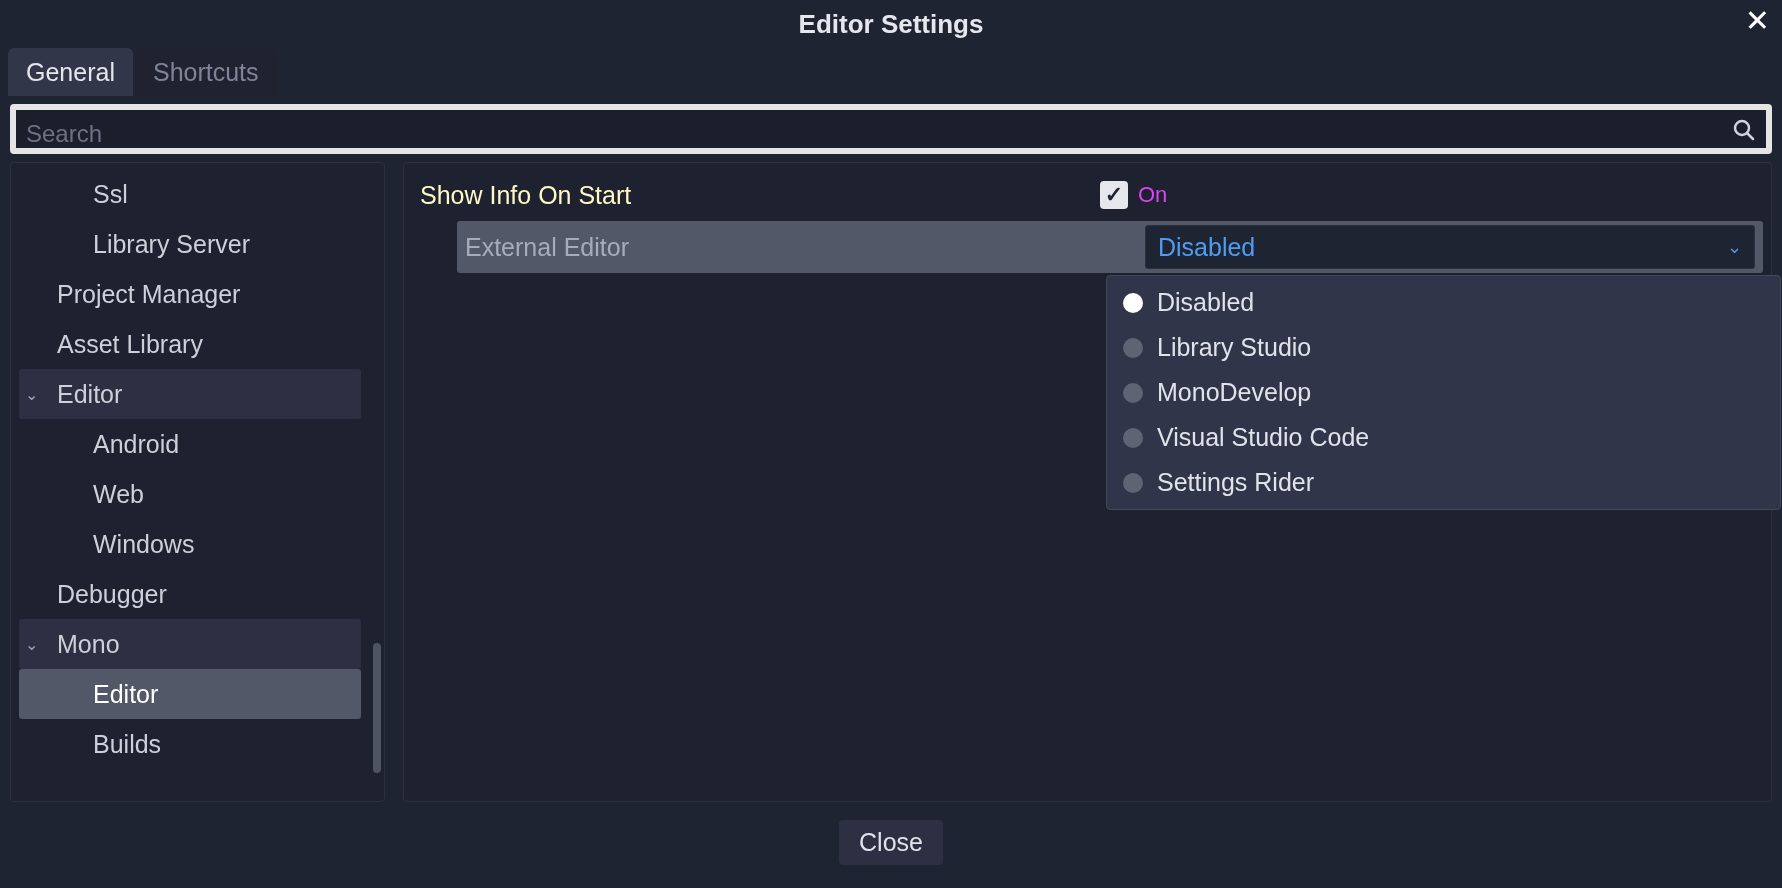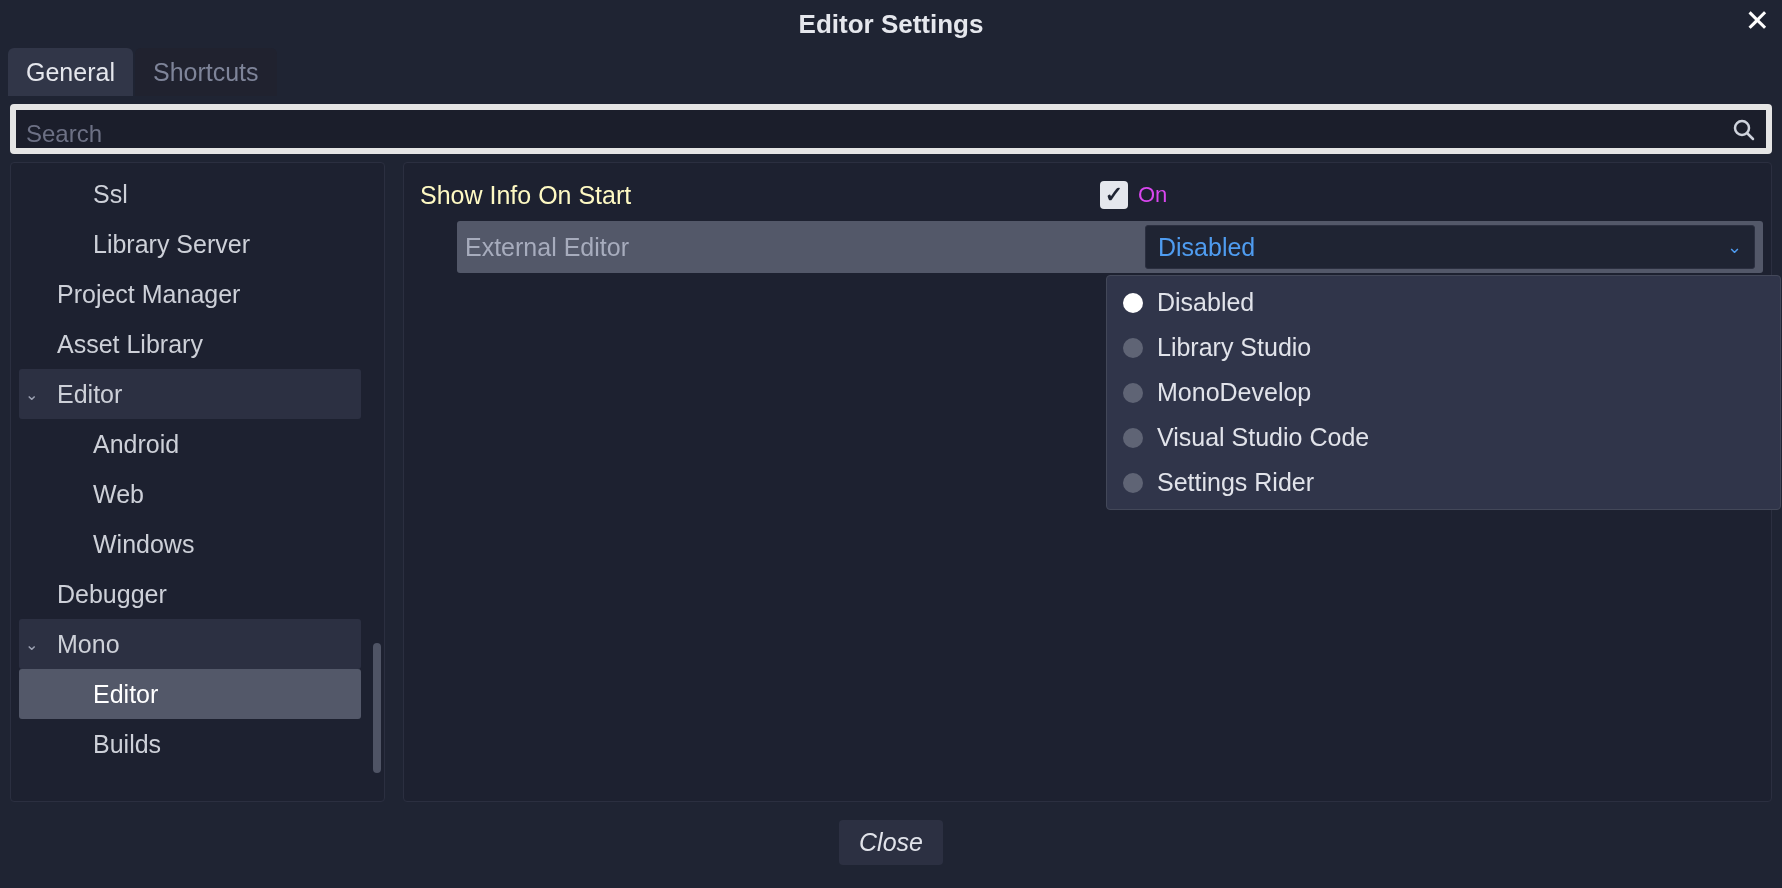--- a/index.html
+++ b/index.html
@@ -232,21 +232,20 @@
     justify-content: center;
     padding-top: 10px;
   }
   .btn-close {
     background: #2c3042;
     padding: 8px 20px;
     border-radius: 4px;
     font-size: 25px;
     color: #e1e3ea;
     cursor: pointer;
-    font-style: italic;
   }
 </style>
 </head>
 <body>
 
 <div class="titlebar">
   <span class="title">Editor Settings</span>
   <span class="close-x">✕</span>
 </div>
 

